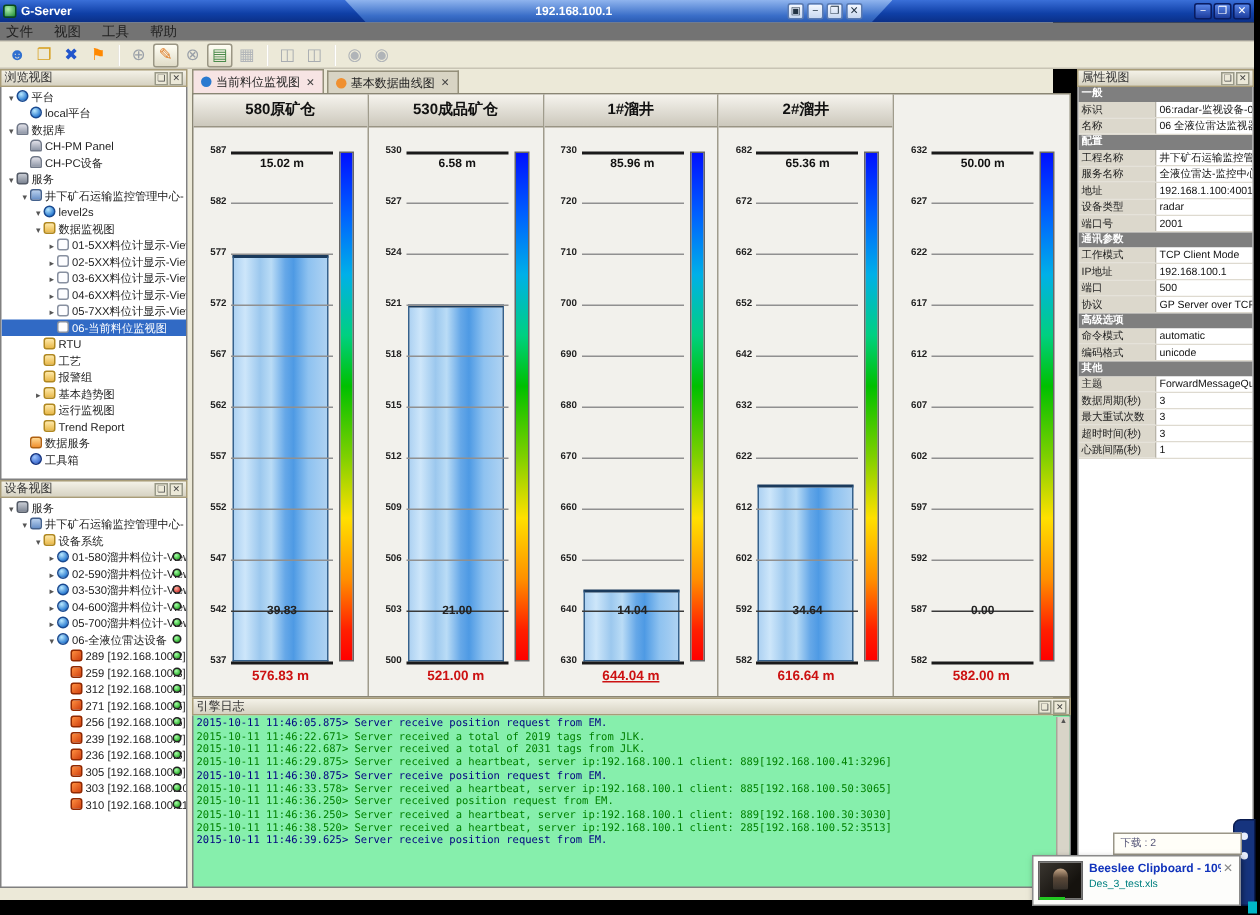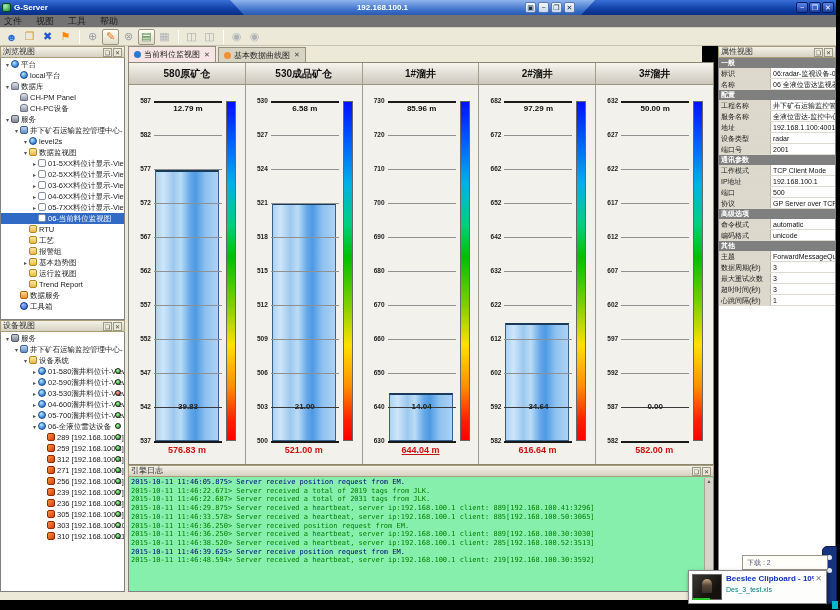--- a/index.html
+++ b/index.html
@@ -280,21 +280,21 @@
             <div class="gtick" style="top: 238px;">557</div>
             <div class="gline" style="top: 242px;"></div>
             <div class="gtick" style="top: 272px;">552</div>
             <div class="gline" style="top: 276px;"></div>
             <div class="gtick" style="top: 306px;">547</div>
             <div class="gline" style="top: 310px;"></div>
             <div class="gtick" style="top: 340px;">542</div>
             <div class="gline med" style="top: 344px;"></div>
             <div class="gtick" style="top: 374px;">537</div>
             <div class="gline strong" style="top: 378px;"></div>
-            <div class="gtop-label" style="top: 41px;">12.79 m</div>
+            <div class="gtop-label" style="top: 41px;">15.02 m</div>
             <div class="ginner-label" style="top: 339px;">39.83</div>
             <div class="gbottom-label" style="top: 382px;">576.83 m</div>
             <div class="gscale" style="top: 38px; height: 340px; left: 97px;"></div>
           </div>
           <div class="gcol">
             <div class="ghead">530成品矿仓</div>
             <div class="gbar" style="top: 140px; height: 238px;"></div>
             <div class="gtick" style="top: 34px;">530</div>
             <div class="gline strong" style="top: 38px;"></div>
             <div class="gtick" style="top: 68px;">527</div>
@@ -370,27 +370,26 @@
             <div class="gtick" style="top: 238px;">622</div>
             <div class="gline" style="top: 242px;"></div>
             <div class="gtick" style="top: 272px;">612</div>
             <div class="gline" style="top: 276px;"></div>
             <div class="gtick" style="top: 306px;">602</div>
             <div class="gline" style="top: 310px;"></div>
             <div class="gtick" style="top: 340px;">592</div>
             <div class="gline med" style="top: 344px;"></div>
             <div class="gtick" style="top: 374px;">582</div>
             <div class="gline strong" style="top: 378px;"></div>
-            <div class="gtop-label" style="top: 41px;">97.29 m</div>
+            <div class="gtop-label" style="top: 41px;">65.36 m</div>
             <div class="ginner-label" style="top: 339px;">34.64</div>
             <div class="gbottom-label" style="top: 382px;">616.64 m</div>
             <div class="gscale" style="top: 38px; height: 340px; left: 97px;"></div>
           </div>
           <div class="gcol">
-            <div class="ghead">3#溜井</div>
             <div class="gtick" style="top: 34px;">632</div>
             <div class="gline strong" style="top: 38px;"></div>
             <div class="gtick" style="top: 68px;">627</div>
             <div class="gline" style="top: 72px;"></div>
             <div class="gtick" style="top: 102px;">622</div>
             <div class="gline" style="top: 106px;"></div>
             <div class="gtick" style="top: 136px;">617</div>
             <div class="gline" style="top: 140px;"></div>
             <div class="gtick" style="top: 170px;">612</div>
             <div class="gline" style="top: 174px;"></div>
@@ -416,26 +415,26 @@
         <div class="phead">
           <span class="ptitle">引擎日志</span>
           <span class="pbtn">❏</span>
           <span class="pbtn">✕</span>
         </div>
         <div id="log-body">
             <div class="logline lc-navy">2015-10-11 11:46:05.875&gt; Server receive position request from EM.</div>
             <div class="logline lc-green">2015-10-11 11:46:22.671&gt; Server received a total of 2019 tags from JLK.</div>
             <div class="logline lc-green">2015-10-11 11:46:22.687&gt; Server received a total of 2031 tags from JLK.</div>
             <div class="logline lc-green">2015-10-11 11:46:29.875&gt; Server received a heartbeat, server ip:192.168.100.1 client: 889[192.168.100.41:3296]</div>
+            <div class="logline lc-navy">2015-10-11 11:46:30.875&gt; Server receive position request from EM.</div>
             <div class="logline lc-green">2015-10-11 11:46:33.578&gt; Server received a heartbeat, server ip:192.168.100.1 client: 885[192.168.100.50:3065]</div>
             <div class="logline lc-green">2015-10-11 11:46:36.250&gt; Server received position request from EM.</div>
             <div class="logline lc-green">2015-10-11 11:46:36.250&gt; Server received a heartbeat, server ip:192.168.100.1 client: 889[192.168.100.30:3030]</div>
             <div class="logline lc-green">2015-10-11 11:46:38.520&gt; Server received a heartbeat, server ip:192.168.100.1 client: 285[192.168.100.52:3513]</div>
             <div class="logline lc-navy">2015-10-11 11:46:39.625&gt; Server receive position request from EM.</div>
-            <div class="logline lc-green">2015-10-11 11:46:48.594&gt; Server received a heartbeat, server ip:192.168.100.1 client: 219[192.168.100.30:3592]</div>
           </div>
         <div id="log-scroll">
             <span class="sa-up">▲</span>
             <span class="sa-dn">▼</span>
           </div>
       </div>
     </div>
 
     <div class="panel" id="panel-props" style="left:718px;top:46px;width:118px;height:546px;">
       <div class="phead">

